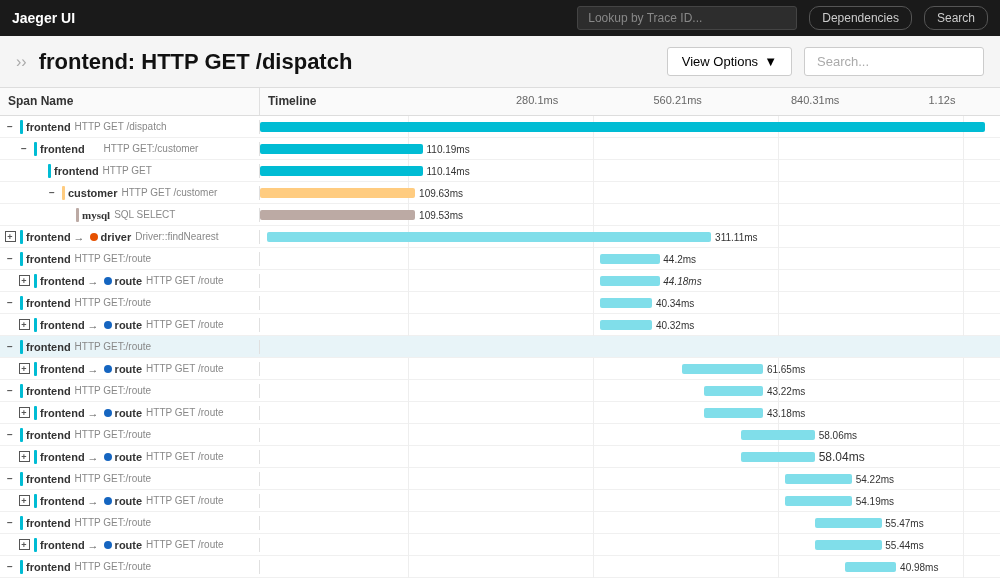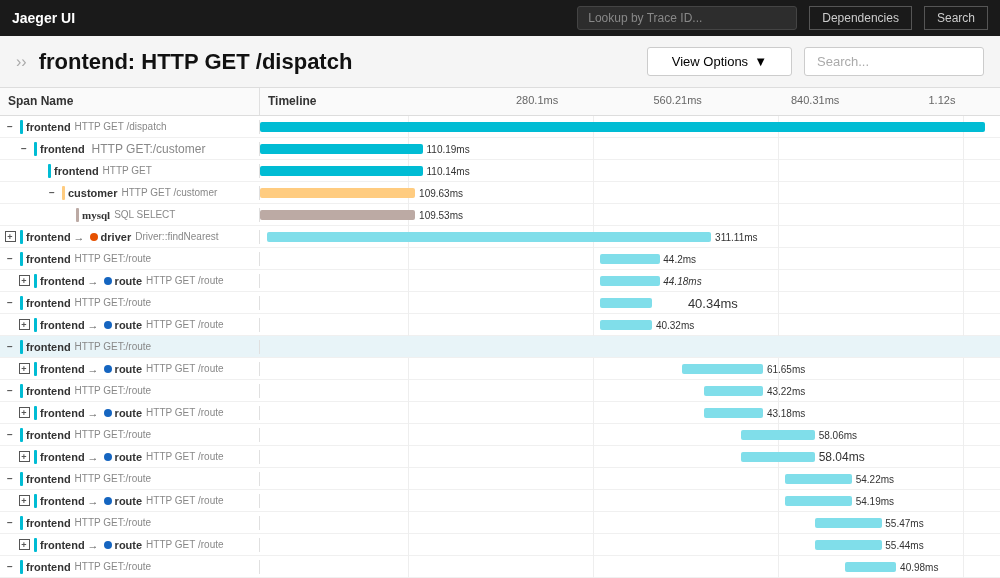--- a/index.html
+++ b/index.html
@@ -28,21 +28,21 @@
       color: #ccc;
       padding: 4px 10px;
       font-size: 12px;
       width: 220px;
       outline: none;
     }
     .topnav-search-input::placeholder { color: #888; }
     .topnav-btn {
       background: transparent;
       border: 1px solid #555;
-      border-radius: 0;
+      border-radius: 10px;
       color: #ccc;
       padding: 4px 12px;
       font-size: 12px;
       cursor: pointer;
       white-space: nowrap;
     }
 
     
     .page-header {
       background: #f5f5f5;
@@ -61,21 +61,21 @@
     .page-title {
       font-size: 22px;
       font-weight: 600;
       color: #111;
       flex: 1;
     }
     .view-options-btn {
       background: #fff;
       border: 1px solid #ccc;
       border-radius: 3px;
-      padding: 6px 24px;
+      padding: 6px 14px;
       font-size: 13px;
       cursor: pointer;
       display: flex;
       align-items: center;
       gap: 6px;
     }
     .search-box {
       border: 1px solid #ccc;
       border-radius: 3px;
       padding: 6px 12px;
@@ -158,21 +158,21 @@
             <div style="position: absolute; top: 0px; bottom: 0px; width: 1px; background: rgb(238, 238, 238); left: 95%;"></div>
             <div style="position: absolute; height: 10px; border-radius: 2px; top: 50%; transform: translateY(-50%); left: 0%; width: 98%; background: rgb(0, 188, 212);"></div>
           </div>
         </div>
         <div style="display: flex; height: 22px; border-bottom: 1px solid rgb(240, 240, 240); align-items: center;">
           <div style="width: 260px; flex-shrink: 0; padding: 0px 2px; display: flex; align-items: center; white-space: nowrap; overflow: hidden; border-right: 1px solid rgb(224, 224, 224); font-size: 11px; gap: 1px;">
             <span style="width: 14px; display: inline-block;"></span>
             <span style="width: 14px; height: 14px; display: flex; align-items: center; justify-content: center; cursor: pointer; flex-shrink: 0; font-size: 10px; font-weight: bold; color: rgb(85, 85, 85);">−</span>
             <span style="width: 3px; height: 14px; border-radius: 1px; flex-shrink: 0; margin: 0px 2px; background: rgb(0, 188, 212);"></span>
             <span style="font-weight: 700; color: rgb(51, 51, 51); font-size: 11px;">frontend</span>
-            <span style="color: rgb(136, 136, 136); font-size: 12px; margin-left: 6px;">HTTP GET:/customer</span>
+            <span style="color: rgb(136, 136, 136); font-size: 10px; margin-left: 18px;">HTTP GET:/customer</span>
           </div>
           <div style="flex: 1 1 0%; height: 22px; position: relative; display: flex; align-items: center;">
             <div style="position: absolute; top: 0px; bottom: 0px; width: 1px; background: rgb(238, 238, 238); left: 20%;"></div>
             <div style="position: absolute; top: 0px; bottom: 0px; width: 1px; background: rgb(238, 238, 238); left: 45%;"></div>
             <div style="position: absolute; top: 0px; bottom: 0px; width: 1px; background: rgb(238, 238, 238); left: 70%;"></div>
             <div style="position: absolute; top: 0px; bottom: 0px; width: 1px; background: rgb(238, 238, 238); left: 95%;"></div>
             <div style="position: absolute; height: 10px; border-radius: 2px; top: 50%; transform: translateY(-50%); left: 0%; width: 22%; background: rgb(0, 188, 212);"></div>
             <span style="position: absolute; font-size: 10px; color: rgb(51, 51, 51); white-space: nowrap; top: 50%; transform: translateY(-50%); left: 22.5%;">110.19ms</span>
           </div>
         </div>
@@ -295,21 +295,21 @@
             <span style="width: 3px; height: 14px; border-radius: 1px; flex-shrink: 0; margin: 0px 2px; background: rgb(0, 188, 212);"></span>
             <span style="font-weight: 700; color: rgb(51, 51, 51); font-size: 11px;">frontend</span>
             <span style="color: rgb(136, 136, 136); font-size: 10px; margin-left: 3px;">HTTP GET:/route</span>
           </div>
           <div style="flex: 1 1 0%; height: 22px; position: relative; display: flex; align-items: center;">
             <div style="position: absolute; top: 0px; bottom: 0px; width: 1px; background: rgb(238, 238, 238); left: 20%;"></div>
             <div style="position: absolute; top: 0px; bottom: 0px; width: 1px; background: rgb(238, 238, 238); left: 45%;"></div>
             <div style="position: absolute; top: 0px; bottom: 0px; width: 1px; background: rgb(238, 238, 238); left: 70%;"></div>
             <div style="position: absolute; top: 0px; bottom: 0px; width: 1px; background: rgb(238, 238, 238); left: 95%;"></div>
             <div style="position: absolute; height: 10px; border-radius: 2px; top: 50%; transform: translateY(-50%); left: 46%; width: 7%; background: rgb(128, 222, 234);"></div>
-            <span style="position: absolute; font-size: 13px; color: rgb(51, 51, 51); white-space: nowrap; top: 50%; transform: translateY(-50%); left: 53.5%; margin-left: 32px;">40.34ms</span>
+            <span style="position: absolute; font-size: 10px; color: rgb(51, 51, 51); white-space: nowrap; top: 50%; transform: translateY(-50%); left: 53.5%;">40.34ms</span>
           </div>
         </div>
         <div style="display: flex; height: 22px; border-bottom: 1px solid rgb(240, 240, 240); align-items: center;">
           <div style="width: 260px; flex-shrink: 0; padding: 0px 2px; display: flex; align-items: center; white-space: nowrap; overflow: hidden; border-right: 1px solid rgb(224, 224, 224); font-size: 11px; gap: 1px;">
             <span style="width: 14px; display: inline-block;"></span>
             <span style="width: 14px; height: 14px; display: flex; align-items: center; justify-content: center; cursor: pointer; flex-shrink: 0; font-size: 10px; font-weight: bold; color: rgb(85, 85, 85);">
               <span style="border:1px solid #555;width:11px;height:11px;display:flex;align-items:center;justify-content:center;font-size:9px;">+</span>
             </span>
             <span style="width: 3px; height: 14px; border-radius: 1px; flex-shrink: 0; margin: 0px 2px; background: rgb(0, 188, 212);"></span>
             <span style="font-weight: 700; color: rgb(51, 51, 51); font-size: 11px;">frontend</span>

